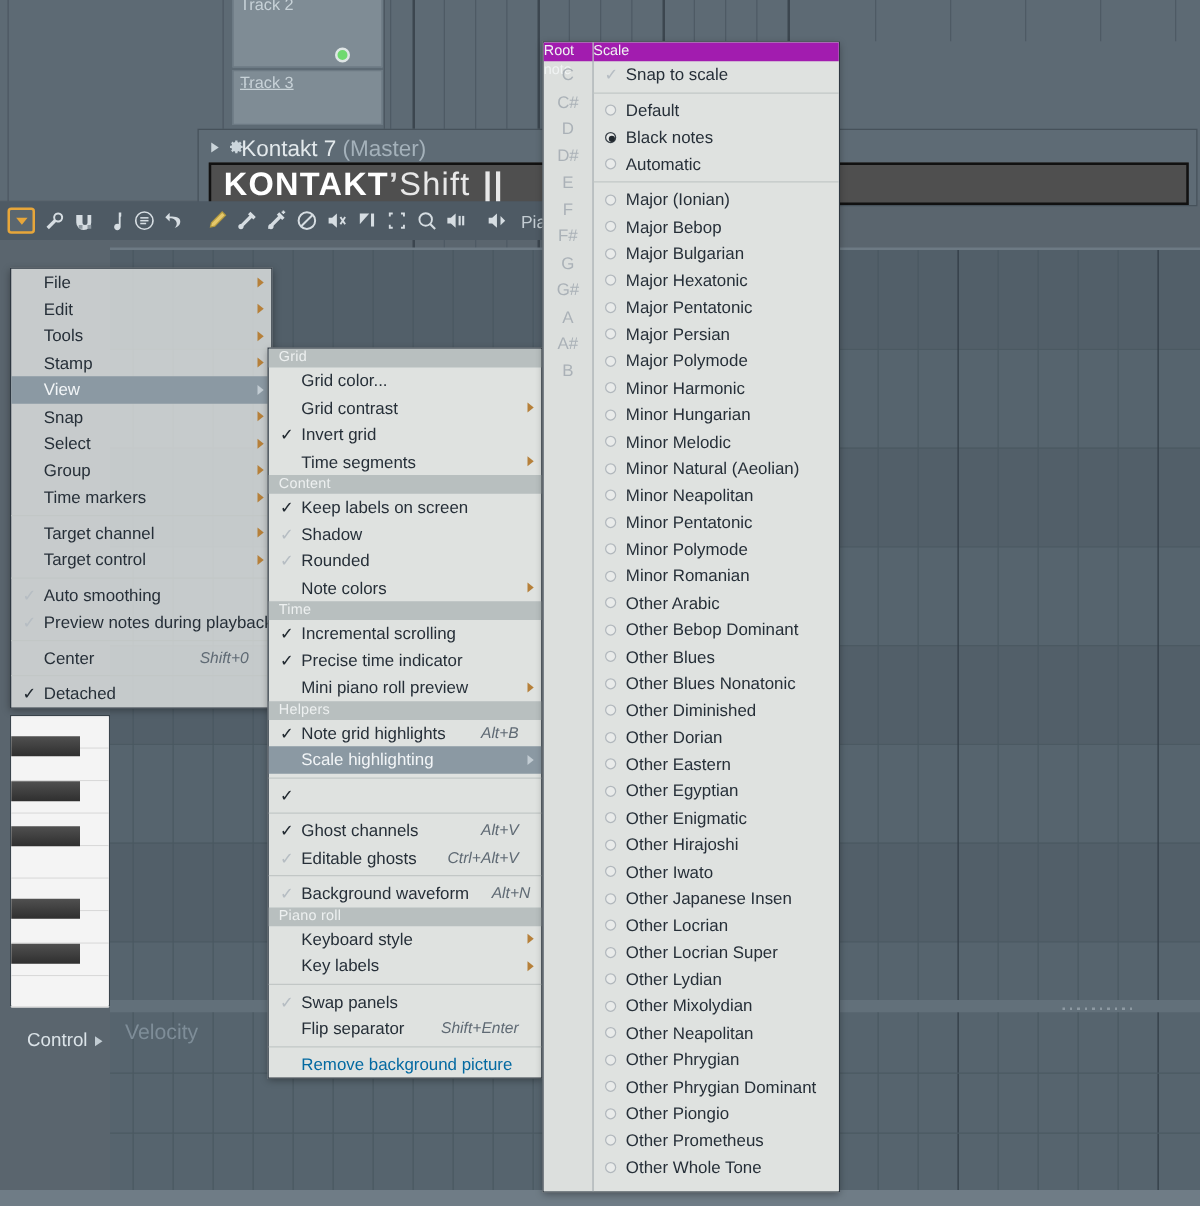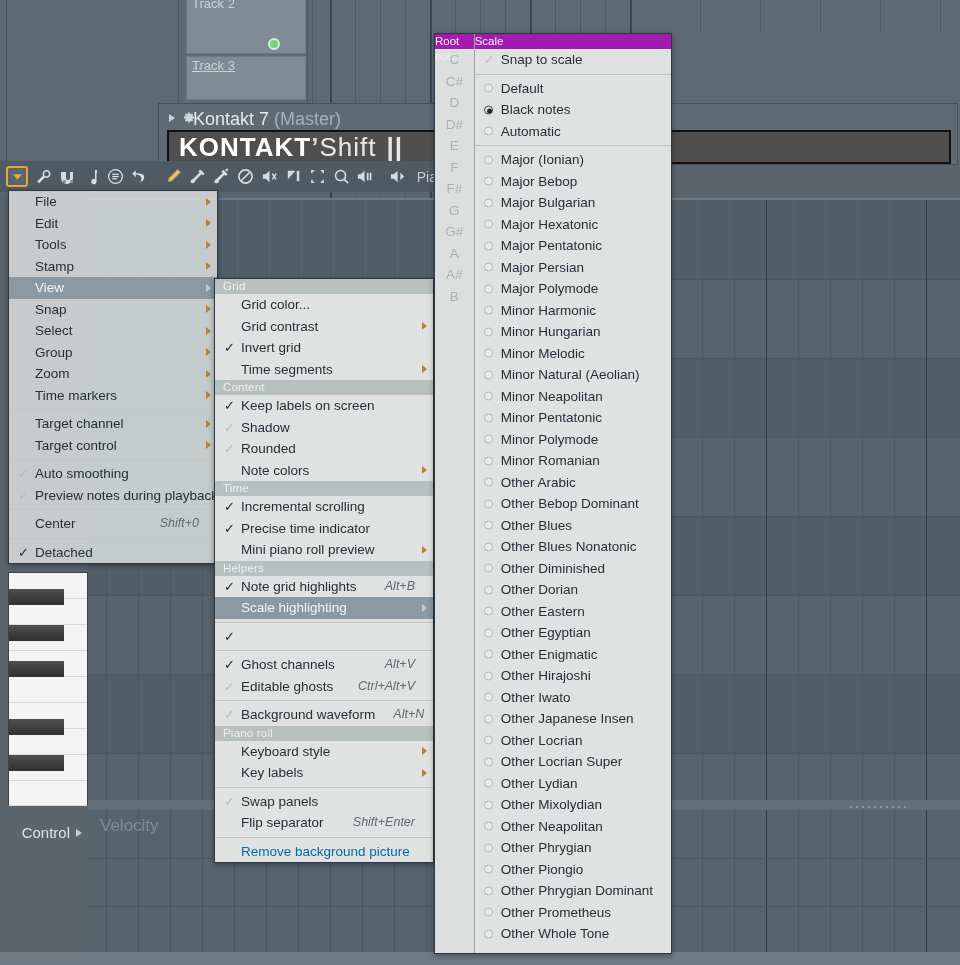--- a/index.html
+++ b/index.html
@@ -141,21 +141,21 @@
   .tb-btn.gap { margin-left: 10px; }
   .tb-text { color: #c3ccd2; font-size: 14px; margin-left: 6px; }
 
   
   .menu {
     position: absolute; background: #dfe2e0;
     border: 1px solid #2d3740;
     font-size: 13.5px; color: #262f38;
     box-shadow: 0 2px 6px rgba(0,0,0,0.35);
   }
-  .menu.translucent { background: rgba(226,229,228,0.80); }
+  .menu.translucent { background: rgba(226,229,228,0.80); margin-top: 24px; }
   .mi {
     position: relative; height: 21.5px; line-height: 21.5px;
     padding-left: 26px; padding-right: 18px; white-space: nowrap;
     display: flex; align-items: center;
   }
   .mi .lbl { flex: 1; }
   .mi.sel { background: #8b99a3; color: #f2f5f7; }
   .mi.dis { color: #0369a1; }
   .mi .acc {
     font-style: italic; color: #5f6a74; font-size: 12.5px; margin-left: 18px;
@@ -495,24 +495,20 @@
       </div>
       <div class="mi">
         <span class="lbl">Select</span>
         <span class="arrow"></span>
       </div>
       <div class="mi">
         <span class="lbl">Group</span>
         <span class="arrow"></span>
       </div>
       <div class="mi">
-        <span class="lbl">Zoom</span>
-        <span class="arrow"></span>
-      </div>
-      <div class="mi">
         <span class="lbl">Time markers</span>
         <span class="arrow"></span>
       </div>
       <div class="sep"></div>
       <div class="mi">
         <span class="lbl">Target channel</span>
         <span class="arrow"></span>
       </div>
       <div class="mi">
         <span class="lbl">Target control</span>
@@ -810,28 +806,28 @@
         <div class="mi">
           <span class="radio"></span>
           <span class="lbl">Other Neapolitan</span>
         </div>
         <div class="mi">
           <span class="radio"></span>
           <span class="lbl">Other Phrygian</span>
         </div>
         <div class="mi">
           <span class="radio"></span>
+          <span class="lbl">Other Phrygian Dominant</span>
+        </div>
+        <div class="mi">
+          <span class="radio"></span>
           <span class="lbl">Other Piongio</span>
         </div>
         <div class="mi">
           <span class="radio"></span>
-          <span class="lbl">Other Phrygian Dominant</span>
-        </div>
-        <div class="mi">
-          <span class="radio"></span>
           <span class="lbl">Other Prometheus</span>
         </div>
         <div class="mi">
           <span class="radio"></span>
           <span class="lbl">Other Whole Tone</span>
         </div>
       </div>
   </div>
 </div>
 

